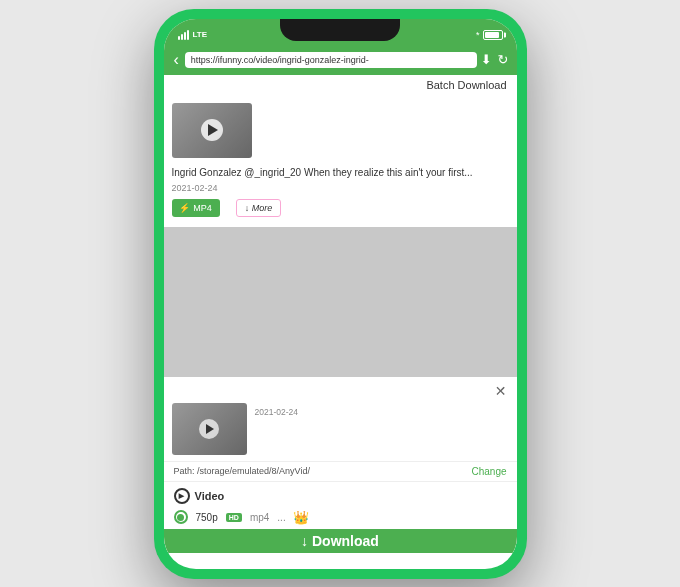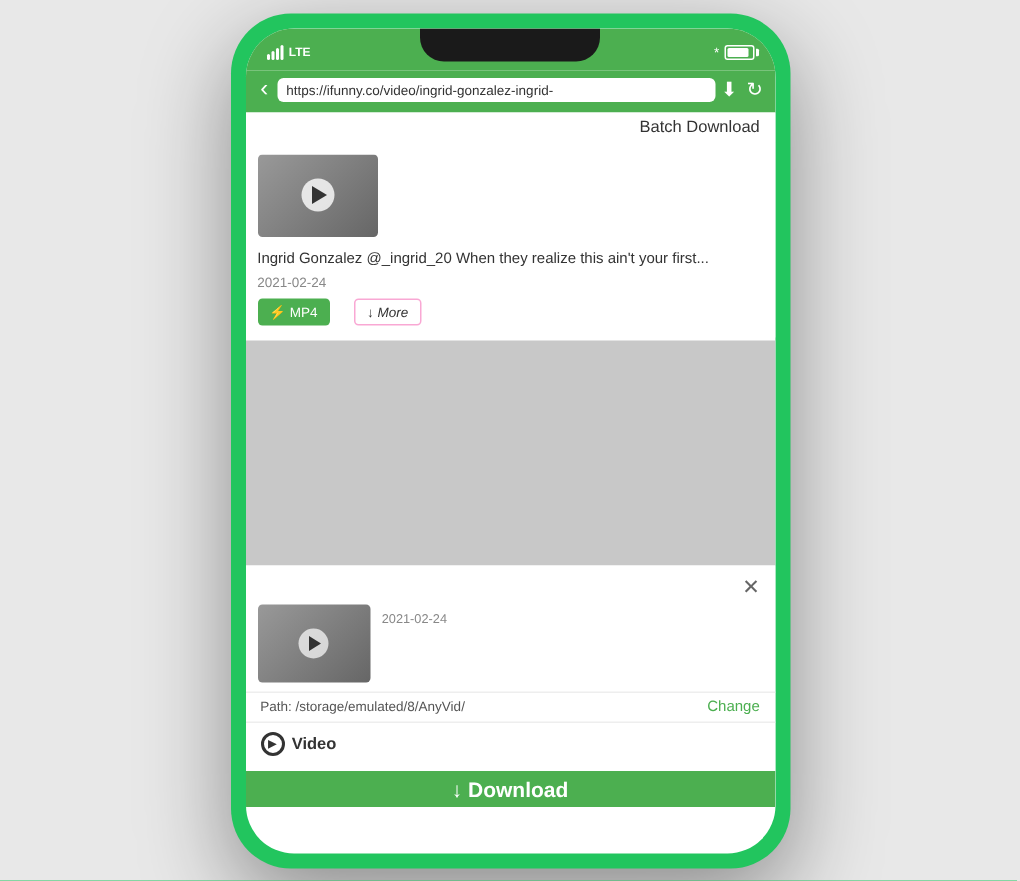--- a/index.html
+++ b/index.html
@@ -522,18 +522,28 @@
       </div>
 
       <div class="format-section">
         <div class="format-section-title">
           <div class="video-icon-circle">
             <span style="font-size:7px;font-weight:700;color:#333;">▶</span>
           </div>
           <span class="format-title-text">Video</span>
         </div>
 
+        <div class="quality-row">
+          <div class="radio-btn">
+            <div class="radio-inner"></div>
+          </div>
+          <span class="quality-label">750p</span>
+          <span class="hd-badge">HD</span>
+          <span class="format-label">mp4</span>
+          <span class="dots">...</span>
+          <span class="crown-icon">👑</span>
+        </div>
       </div>
 
       <button class="download-btn">↓  Download</button>
     </div>
   </div>
 </div>
 
 </body></html>

